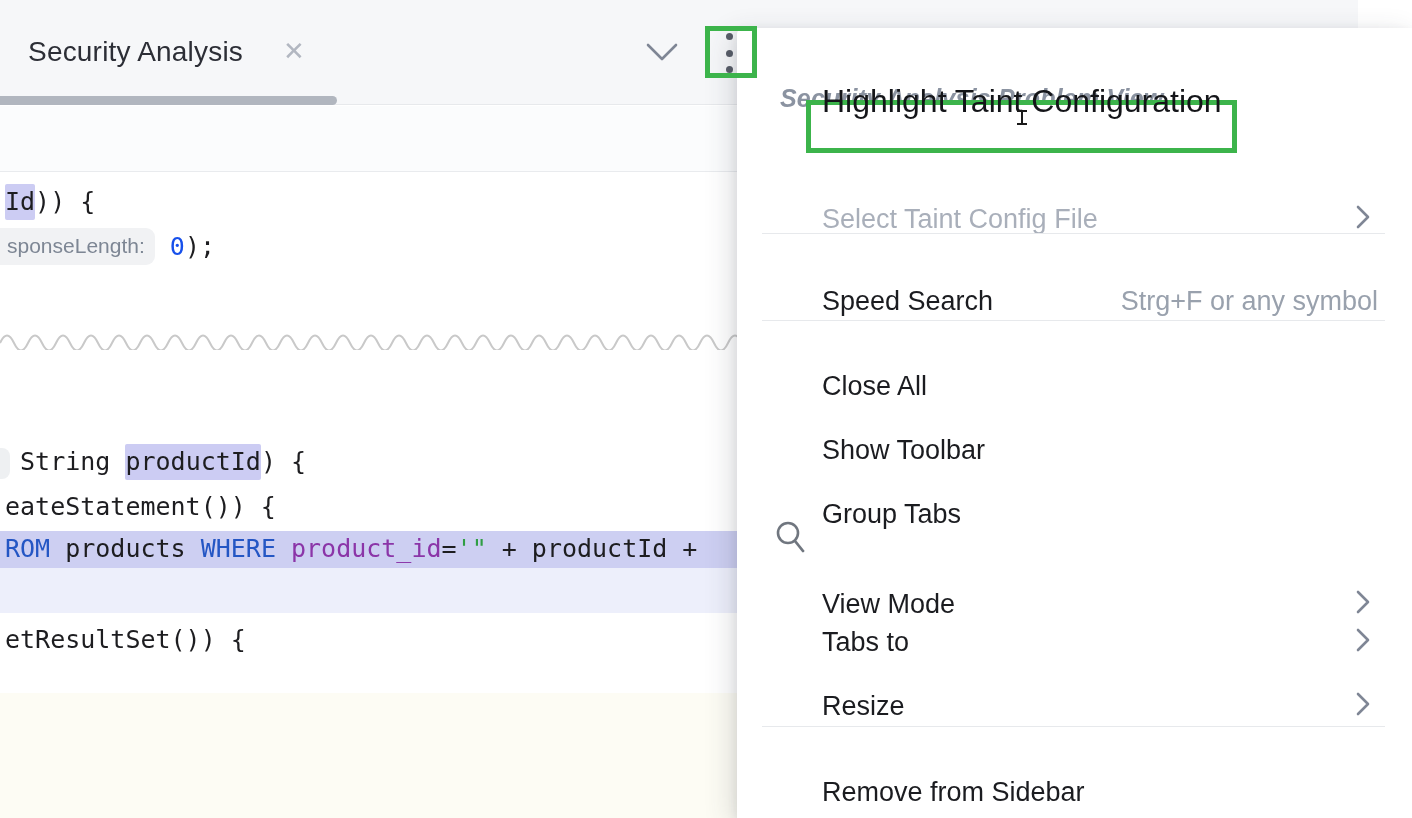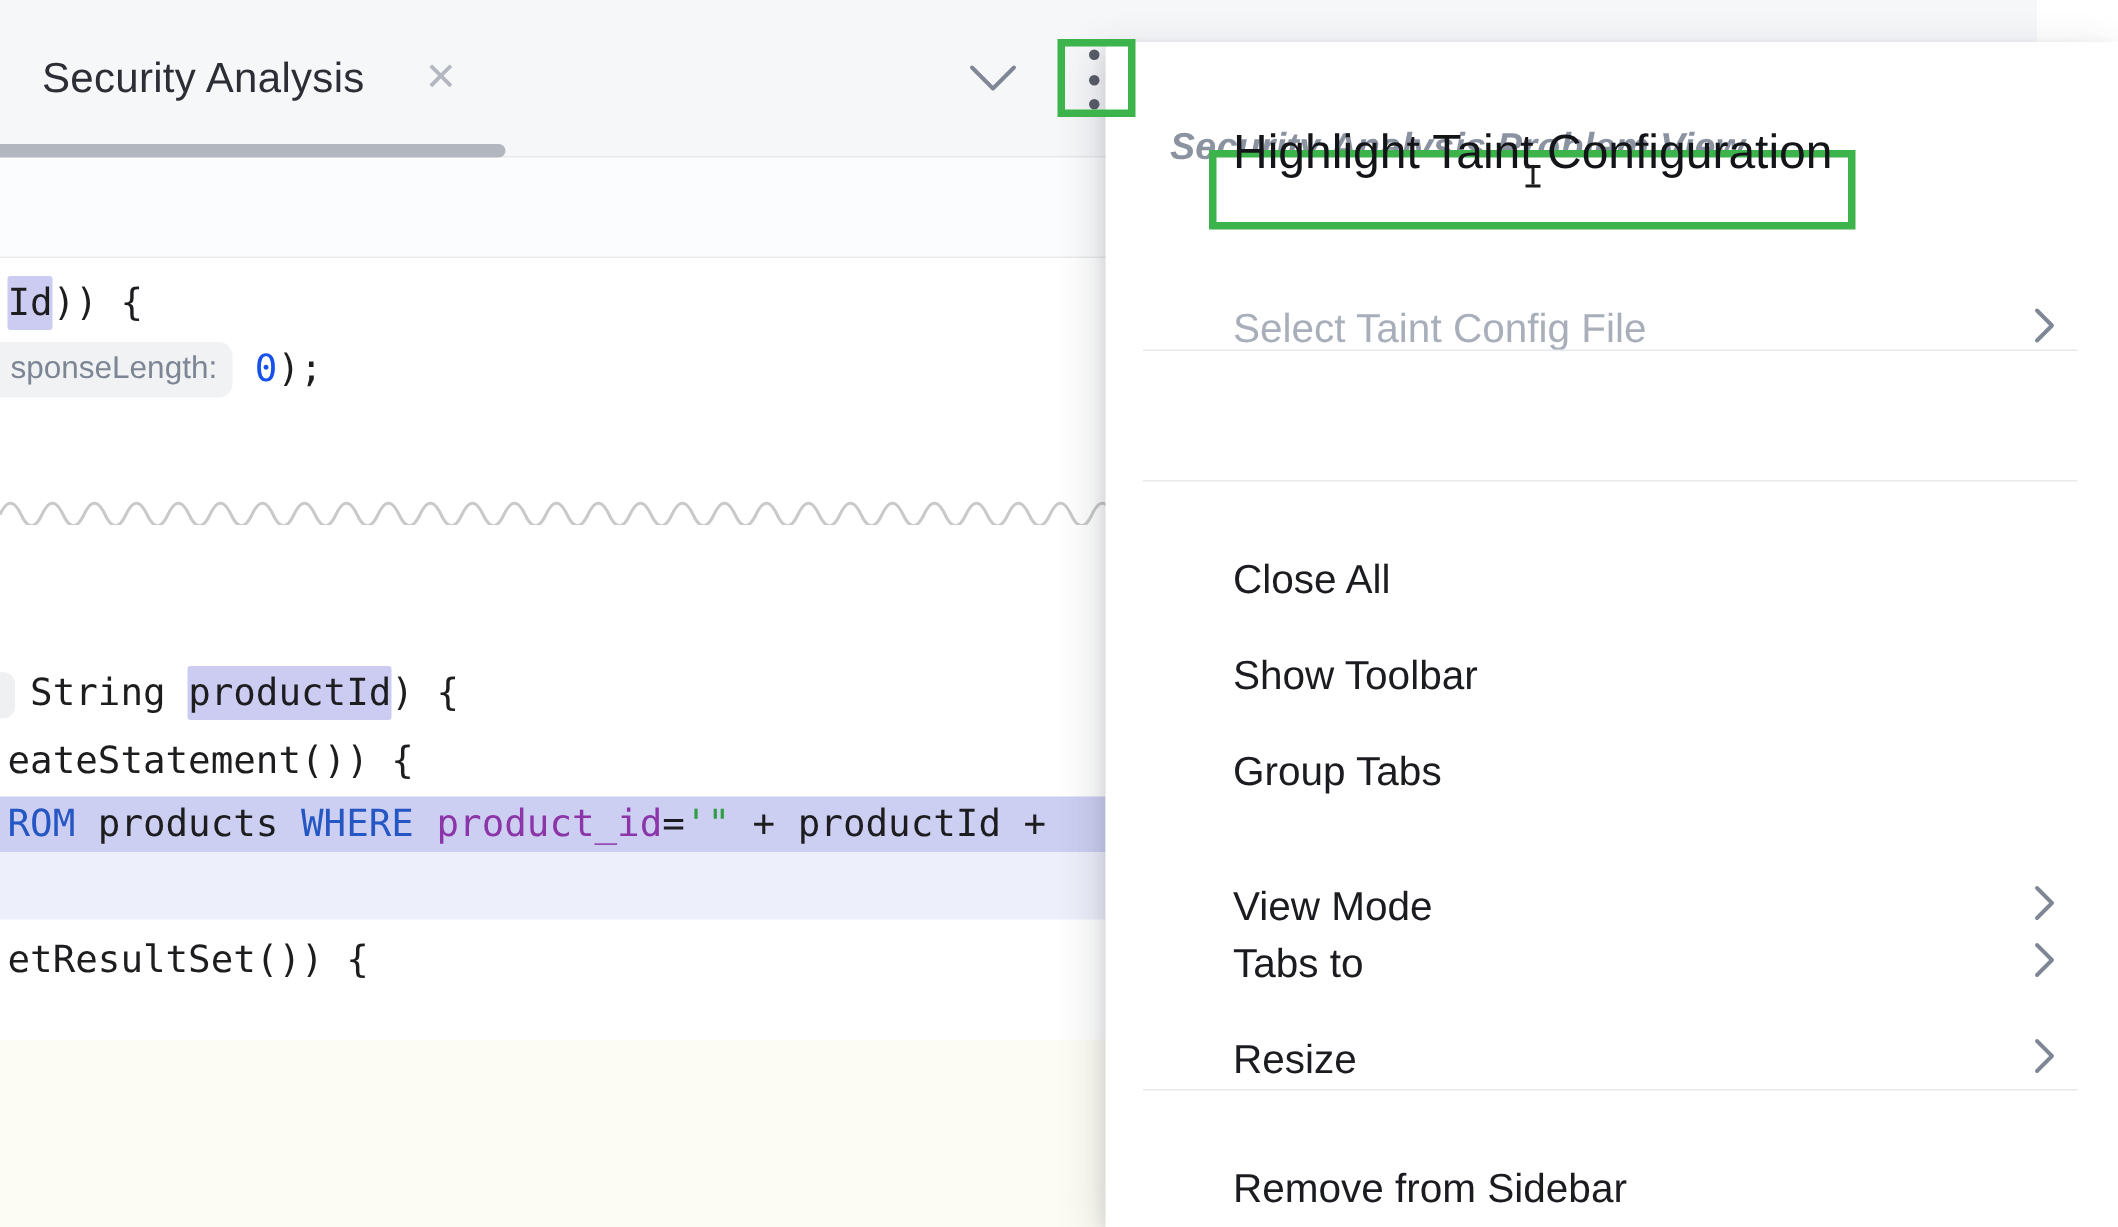--- a/index.html
+++ b/index.html
@@ -142,20 +142,28 @@
 
     <div class="mrow disabled" style="top:148px">
       <span>Select Taint Config File</span>
       <svg class="m-chevron" viewBox="0 0 16 26">
           <polyline points="3,3 13,13 3,23"></polyline>
         </svg>
     </div>
 
     <div class="m-divider" style="top:205px"></div>
 
+    <div class="mrow" style="top:230px">
+      <svg class="m-search" style="top:235px" viewBox="0 0 30 32">
+          <circle cx="13" cy="12" r="10"></circle>
+          <line x1="20" y1="20" x2="28" y2="30"></line>
+        </svg>
+      <span>Speed Search</span>
+      <span class="m-hint">Strg+F or any symbol</span>
+    </div>
 
     <div class="m-divider" style="top:292px"></div>
 
     <div class="mrow" style="top:315px">
       <span>Close All</span>
     </div>
 
     <div class="mrow" style="top:379px">
       <svg class="m-check" style="top:385px" viewBox="0 0 32 30">
           <path d="M4,16 L12,26 L28,3"></path>

